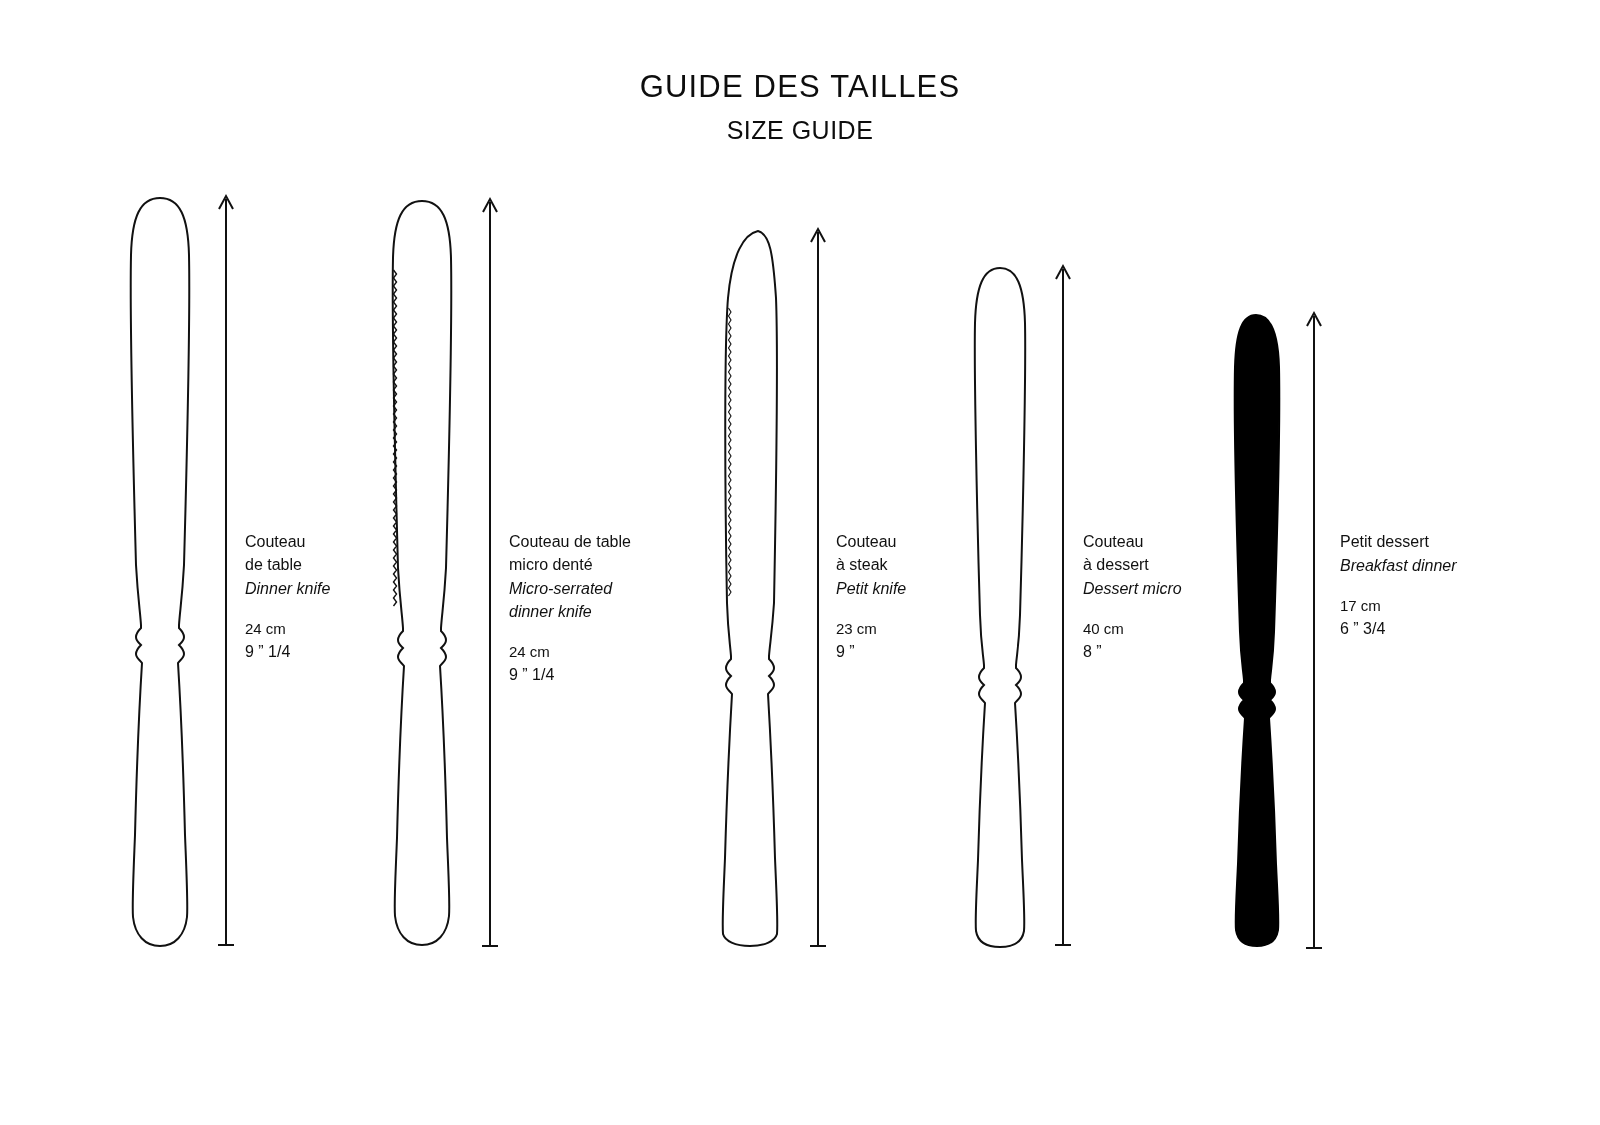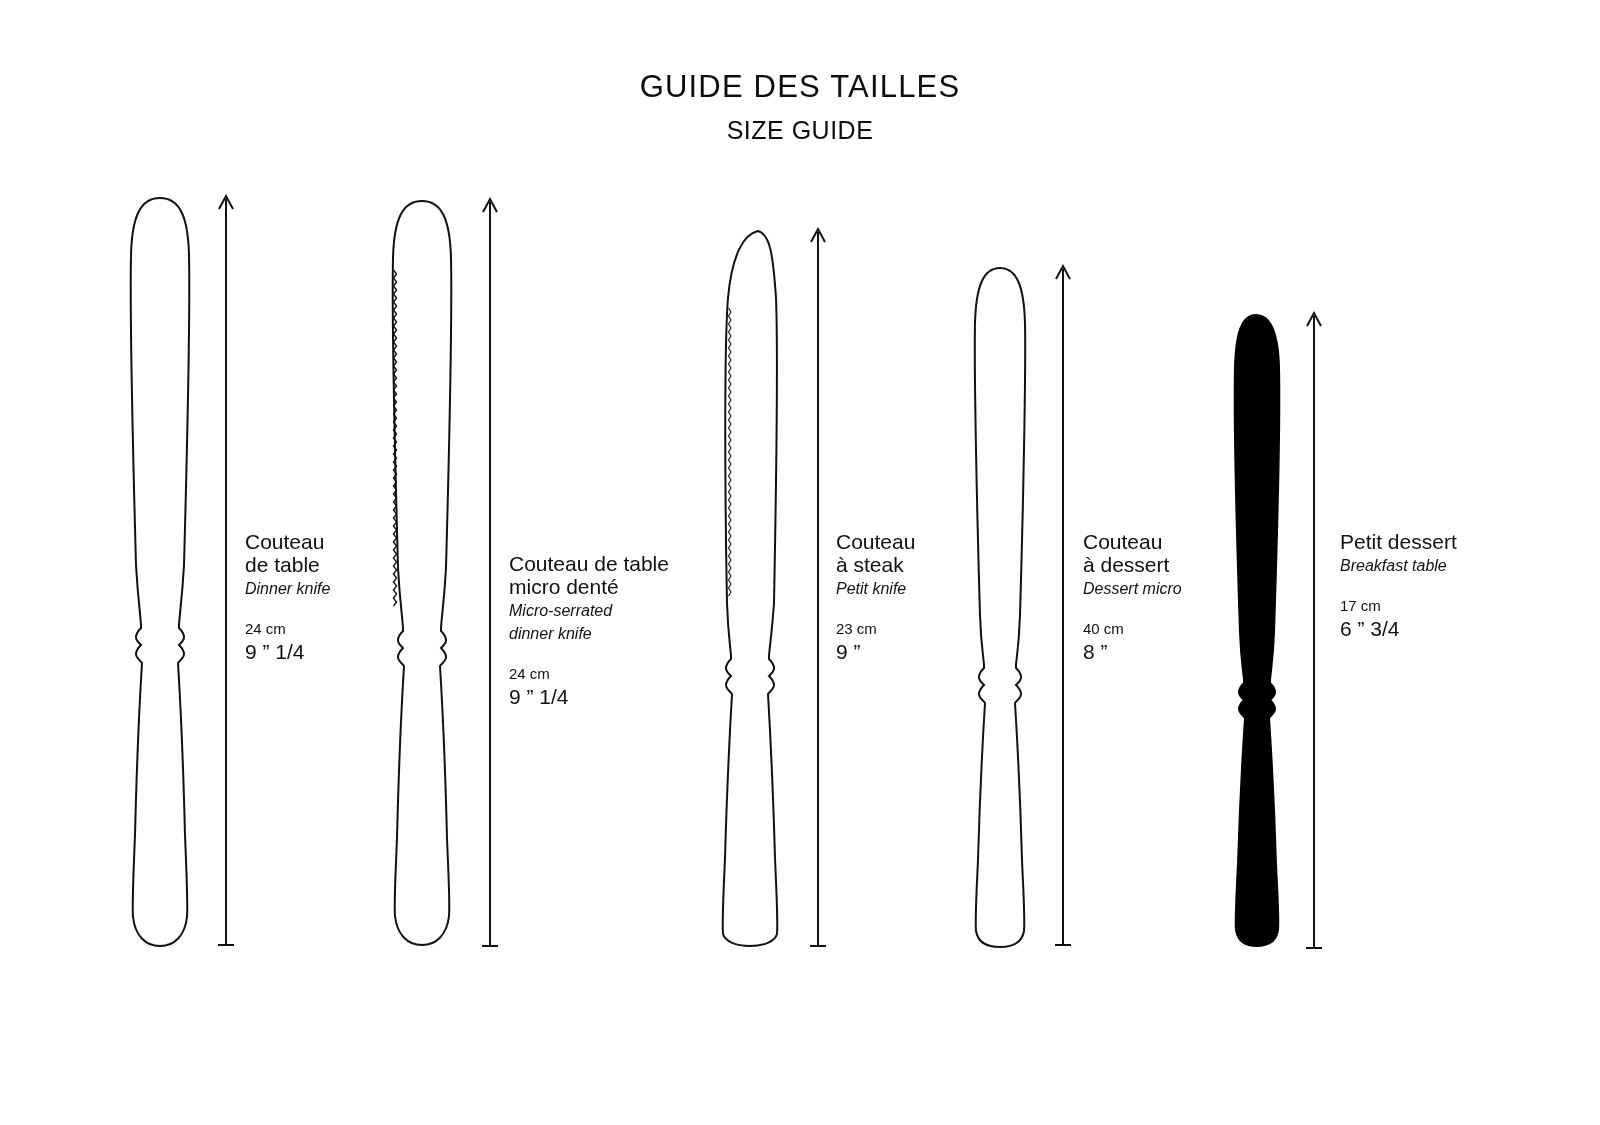--- a/index.html
+++ b/index.html
@@ -50,21 +50,21 @@
     position: absolute;
   }
   .caption {
     position: absolute;
     font-size: 17.5px;
     line-height: 23px;
     color: #111111;
     white-space: nowrap;
   }
   .cap-fr {
-    font-size: 21px;
+    font-size: 16px;
     line-height: 23px;
   }
   .cap-en {
     font-style: italic;
     font-size: 16px;
     line-height: 21px;
     margin-top: 2px;
   }
   .cap-dims {
     font-size: 15px;
@@ -162,21 +162,21 @@
                  l3 4 l-3 4 l3 4 l-3 4 l3 4 l-3 4 l3 4 l-3 4 l3 4 l-3 4 l3 4 l-3 4" fill="none" stroke="#111111" stroke-width="1.4"></path>
       </svg>
     </div>
     <div class="arrow-wrap" style="left:108px; top:196px;">
       <svg width="20" height="756" viewBox="0 0 20 756">
         <line x1="10" y1="6" x2="10" y2="750" stroke="#111111" stroke-width="2"></line>
         <polyline points="3,16 10,3 17,16" fill="none" stroke="#111111" stroke-width="2"></polyline>
         <line x1="2" y1="750" x2="18" y2="750" stroke="#111111" stroke-width="2"></line>
       </svg>
     </div>
-    <div class="caption" style="left:137px; top:552px;">
+    <div class="caption" style="left:137px; top:530px;">
       <div class="cap-fr">Couteau de table</div>
       <div class="cap-fr">micro denté</div>
       <div class="cap-en">Micro-serrated</div>
       <div class="cap-en">dinner knife</div>
       <div class="cap-dims">24 cm</div>
       <div class="cap-fr">9 ” 1/4</div>
     </div>
   </div>
 
   <div class="knife-col" style="left:700px; width:240px;">
@@ -306,19 +306,19 @@
     </div>
     <div class="arrow-wrap" style="left:86px; top:310px;">
       <svg width="20" height="644" viewBox="0 0 20 644">
         <line x1="10" y1="6" x2="10" y2="638" stroke="#111111" stroke-width="2"></line>
         <polyline points="3,16 10,3 17,16" fill="none" stroke="#111111" stroke-width="2"></polyline>
         <line x1="2" y1="638" x2="18" y2="638" stroke="#111111" stroke-width="2"></line>
       </svg>
     </div>
     <div class="caption" style="left:122px; top:530px;">
       <div class="cap-fr">Petit dessert</div>
-      <div class="cap-en">Breakfast table</div>
+      <div class="cap-en">Breakfast dinner</div>
       <div class="cap-dims">17 cm</div>
       <div class="cap-fr">6 ” 3/4</div>
     </div>
   </div>
 
 </div>
 
 </body></html>

